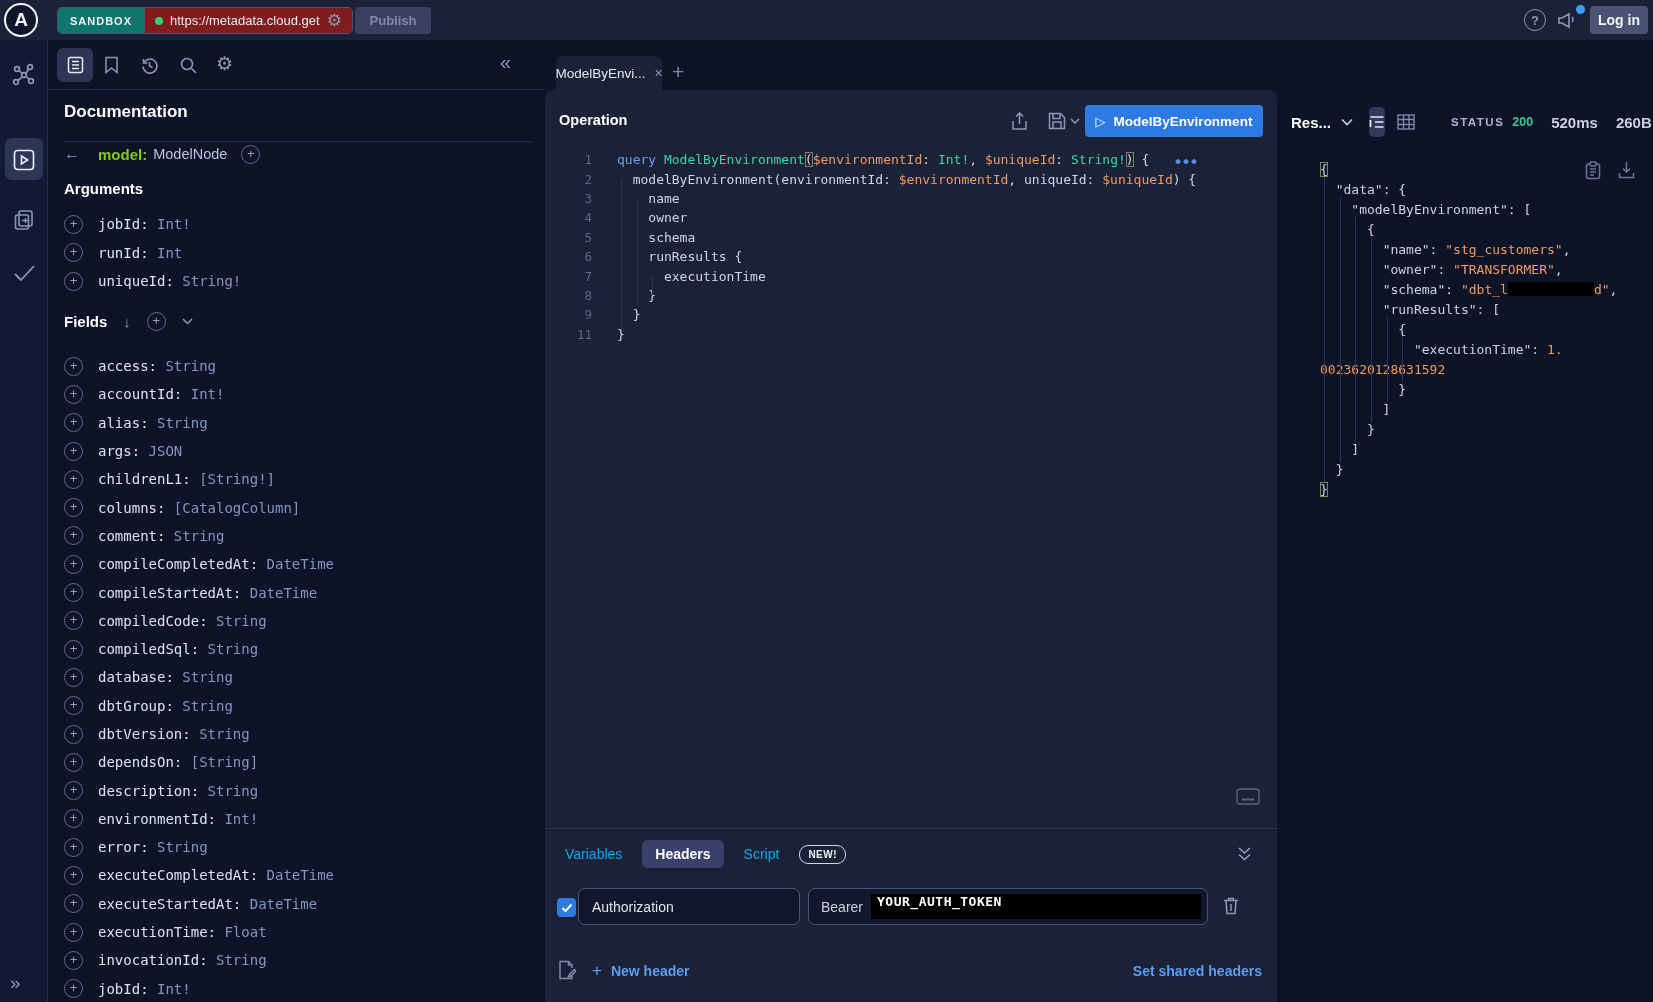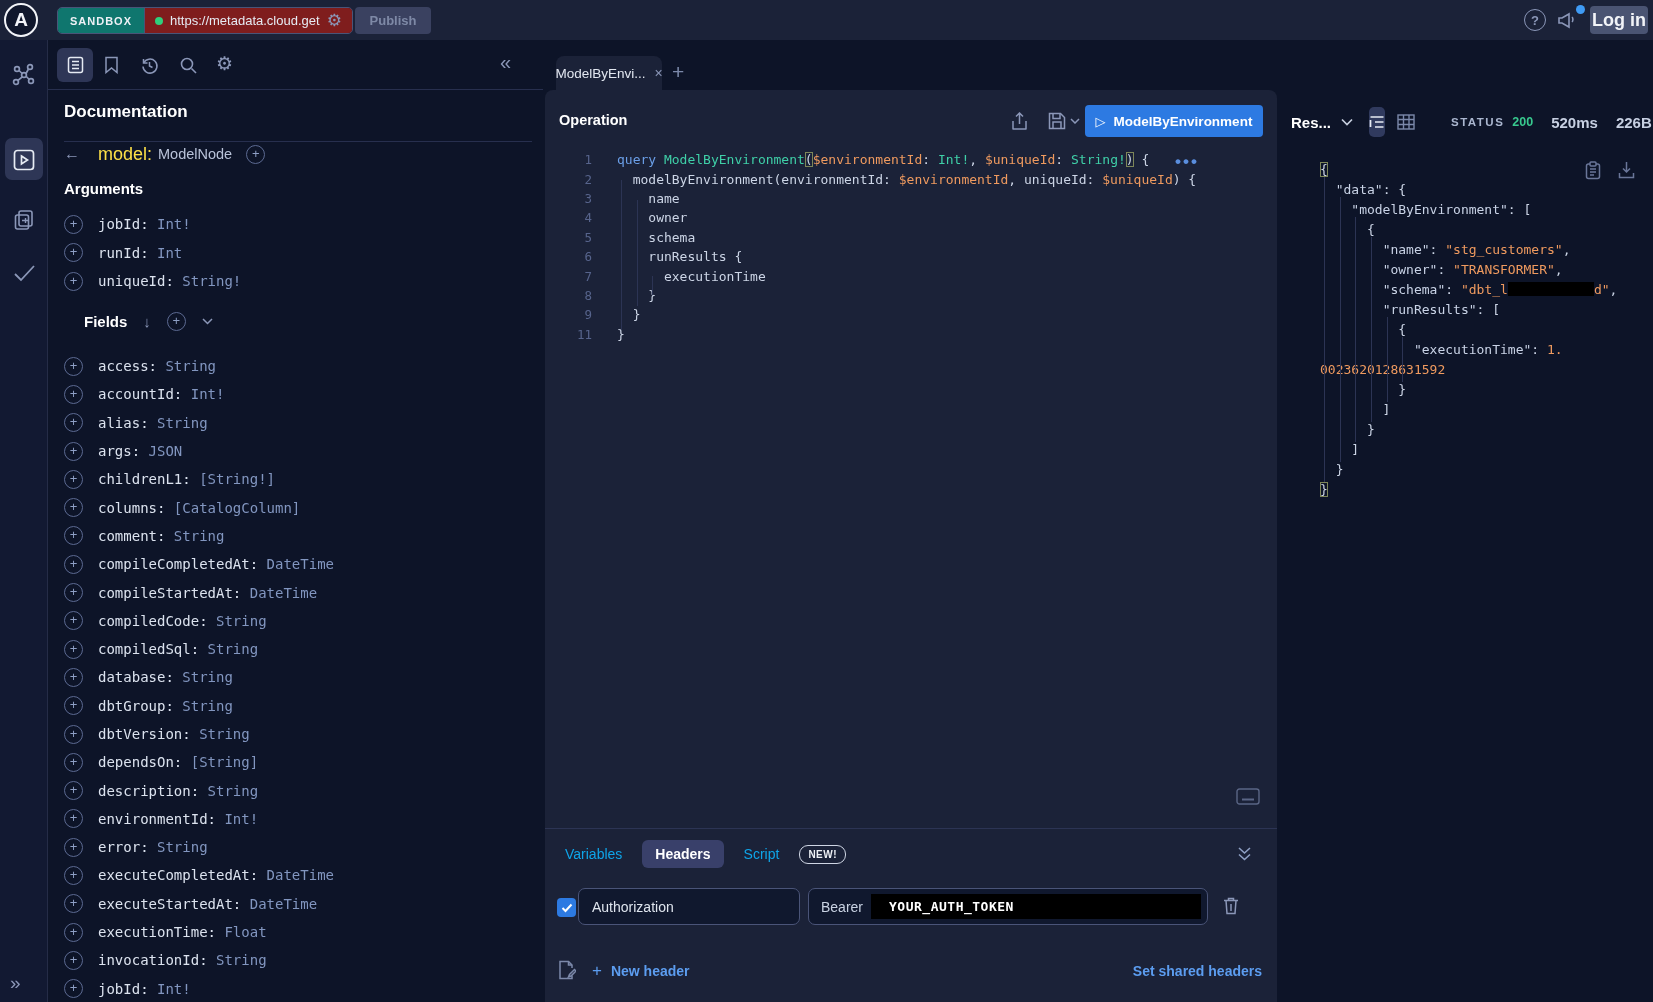--- a/index.html
+++ b/index.html
@@ -13,46 +13,46 @@
   .logo { position:absolute; left:4px; top:3px; width:34px; height:34px; border:2.5px solid #f2f4f8; border-radius:50%; display:flex; align-items:center; justify-content:center; font-weight:bold; font-size:19px; color:#f2f4f8; background:#10172c; }
   .url-group { position:absolute; left:57px; top:7px; height:27px; border:1px solid #4a5478; border-radius:5px; display:flex; align-items:stretch; overflow:hidden; }
   .sandbox-chip { display:flex; align-items:center; padding:0 12px; background:#0f766e; border-right:1px solid #4a5478; font-size:11px; font-weight:bold; letter-spacing:1px; color:#eef1f6; }
   .url-seg { display:flex; align-items:center; gap:7px; padding:0 10px; background:#7f1d1d; }
   .green-dot { width:8px; height:8px; border-radius:50%; background:#2fcf7c; }
   .url-text { font-size:13px; color:#e6ebf3; max-width:168px; overflow:hidden; white-space:nowrap; }
   .publish-btn { position:absolute; left:355px; top:7px; width:76px; height:27px; border-radius:4px; background:#3a4160; color:#7e89a6; font-weight:bold; font-size:13px; display:flex; align-items:center; justify-content:center; }
   .help-btn { position:absolute; left:1524px; top:9px; width:22px; height:22px; border:1.5px solid #8b97b8; border-radius:50%; color:#8b97b8; font-size:13px; font-weight:bold; display:flex; align-items:center; justify-content:center; }
   .megaphone { position:absolute; left:1556px; top:9px; color:#8b97b8; }
   .notif-dot { position:absolute; left:1576px; top:5px; width:9px; height:9px; border-radius:50%; background:#3f9bf5; }
-  .login-btn { position:absolute; left:1590px; top:6px; width:58px; height:28px; border-radius:4px; background:#4a5472; color:#f2f4f8; font-weight:bold; font-size:18px; display:flex; align-items:center; justify-content:center; }
+  .login-btn { position:absolute; left:1590px; top:6px; width:58px; height:28px; border-radius:4px; background:#4a5472; color:#f2f4f8; font-weight:bold; font-size:14px; display:flex; align-items:center; justify-content:center; }
 
   
   .rail { position:absolute; left:0; top:40px; width:48px; height:962px; background:#121932; border-right:1px solid #252c47; }
   .rail-icon { position:absolute; left:50%; transform:translateX(-50%); color:#8b97b8; }
   .rail-active { position:absolute; left:5px; top:98px; width:38px; height:42px; background:#2e3656; border-radius:7px; }
   .rail-expand { position:absolute; left:10px; bottom:8px; font-size:19px; color:#8b97b8; }
 
   
   .docs { position:absolute; left:48px; top:40px; width:495px; height:962px; }
   .docs-toolbar-divider { position:absolute; left:0; top:49px; width:495px; height:1px; background:#272f4e; }
   .tool-active { position:absolute; left:9px; top:8px; width:36px; height:34px; background:#2e3656; border-radius:6px; }
   .tool-icon { position:absolute; top:16px; color:#8b97b8; }
   .tool-icon.on { color:#e6ebf3; }
   .docs-collapse { position:absolute; left:452px; top:11px; font-size:20px; color:#8b97b8; }
   .docs-title { position:absolute; left:16px; top:62px; font-size:17px; font-weight:bold; color:#ffffff; }
   .docs-title-divider { position:absolute; left:16px; top:101px; width:468px; height:1px; background:#272f4e; }
   .model-row { position:absolute; left:16px; top:94px; width:470px; height:40px; display:flex; align-items:center; }
   .back-arrow { font-size:16px; color:#8b97b8; margin-right:18px; }
-  .model-label { font-size:18px; font-weight:normal; color:#fde047; }
+  .model-label { font-size:15px; font-weight:bold; color:#84cc16; }
   .model-type { font-size:14.5px; color:#b9c3d9; margin-left:6px; }
   .plus-circle { width:19px; height:19px; border:1.3px solid #5c6a92; border-radius:50%; color:#8fa0c6; font-size:13px; line-height:16px; text-align:center; flex:none; }
   .model-row .plus-circle { margin-left:14px; }
   .section-h { position:absolute; left:16px; font-size:15px; font-weight:bold; color:#ffffff; }
   .args-list { position:absolute; left:16px; top:170px; width:470px; }
-  .fields-head { position:absolute; left:16px; top:272px; display:flex; align-items:center; gap:16px;margin-left:20px; }
+  .fields-head { position:absolute; left:16px; top:272px; display:flex; align-items:center; gap:16px; }
   .sort-icon { color:#8b97b8; font-size:15px; }
   .chev-sm { color:#8b97b8; }
   .fields-list { position:absolute; left:16px; top:312px; width:470px; height:650px; overflow:hidden; }
   .f-row { display:flex; align-items:center; height:28.3px; gap:15px; }
   .args-list .f-row { height:28.6px; }
   .f-text { font-family:"DejaVu Sans Mono", monospace; font-size:14px; color:#dce3ef; }
   .f-type { color:#8296c0; }
 
   
   .tab { position:absolute; left:556px; top:56px; width:106px; height:34px; background:#1b2238; border-radius:8px 8px 0 0; display:flex; align-items:center; justify-content:center; gap:9px; }
@@ -82,21 +82,21 @@
   .btabs { position:absolute; left:14px; top:750px; display:flex; align-items:center; gap:14px; }
   .btab { font-size:14px; color:#0ea5e9; padding:6px 6px; }
   .btab.active { background:#39406a; color:#ffffff; font-weight:bold; border-radius:6px; padding:6px 13px; }
   .new-badge { font-size:10px; font-weight:bold; letter-spacing:0.5px; color:#eef1f6; border:1px solid #cfd6e4; border-radius:9px; padding:3px 8px; }
   .panel-collapse { position:absolute; left:692px; top:756px; color:#8fa0c4; }
   .hdr-row { position:absolute; left:0; top:798px; width:732px; height:37px; }
   .checkbox { position:absolute; left:12px; top:10px; width:19px; height:19px; background:#2d7ae2; border-radius:4px; display:flex; align-items:center; justify-content:center; }
   .hname-input { position:absolute; left:33px; top:0; width:222px; height:37px; background:#10182e; border:1px solid #4a5478; border-radius:7px; color:#dfe5ee; font-size:14px; padding:0 13px; font-family:"Liberation Sans", sans-serif; outline:none; }
   .hval-input { position:absolute; left:263px; top:0; width:400px; height:37px; background:#10182e; border:1px solid #4a5478; border-radius:7px; display:flex; align-items:center; padding:0 6px 0 12px; gap:8px; }
   .bearer { font-size:14px; color:#c9d2e2; flex:none; }
-  .token-box { background:#000000; height:25px; flex:1; display:flex; align-items:center; padding:0 18px; }
+  .token-box { background:#000000; height:25px; flex:1; display:flex; padding:0 6px; }
   .token-text { font-family:"DejaVu Sans Mono", monospace; font-size:13px; font-weight:bold; color:#ffffff; letter-spacing:0.5px; }
   .trash { position:absolute; left:677px; top:8px; color:#8b97b8; }
   .newhdr-row { position:absolute; left:0; top:866px; width:732px; height:30px; }
   .doc-edit { position:absolute; left:13px; top:4px; color:#7c89aa; }
   .new-header { position:absolute; left:47px; top:5px; display:flex; align-items:center; gap:9px; color:#5c9df0; font-size:14px; font-weight:bold; }
   .nh-plus { font-size:17px; font-weight:normal; }
   .shared-headers { position:absolute; right:15px; top:7px; color:#5c9df0; font-size:14px; font-weight:bold; }
 
   
   .resp-head { position:absolute; left:1291px; top:105px; width:355px; height:34px; display:flex; align-items:center; }
@@ -496,21 +496,21 @@
     <svg width="18" height="16" viewBox="0 0 18 16" fill="none" stroke="currentColor" stroke-width="1.4">
       <rect x="1" y="1" width="16" height="14"></rect>
         <path d="M1 5.5h16M1 10.5h16M6.5 1v14M12 1v14"></path>
     </svg>
   </span>
   <span class="status-label">STATUS</span>
   <span class="status-code">200</span>
   <span class="resp-sep"></span>
   <span class="resp-metric">520ms</span>
   <span class="resp-sep"></span>
-  <span class="resp-metric">226B</span>
+  <span class="resp-metric">260B</span>
 </div>
 
 <div class="copy-icon">
   <svg width="16" height="19" viewBox="0 0 16 19" fill="none" stroke="currentColor" stroke-width="1.5">
     <rect x="1.5" y="3" width="13" height="14.5" rx="2"></rect>
       <rect x="5" y="1" width="6" height="4" rx="1" fill="#0d1428"></rect>
     <path d="M5 8h6M5 11h6M5 14h4"></path>
   </svg>
 </div>
 <div class="dl-icon">

